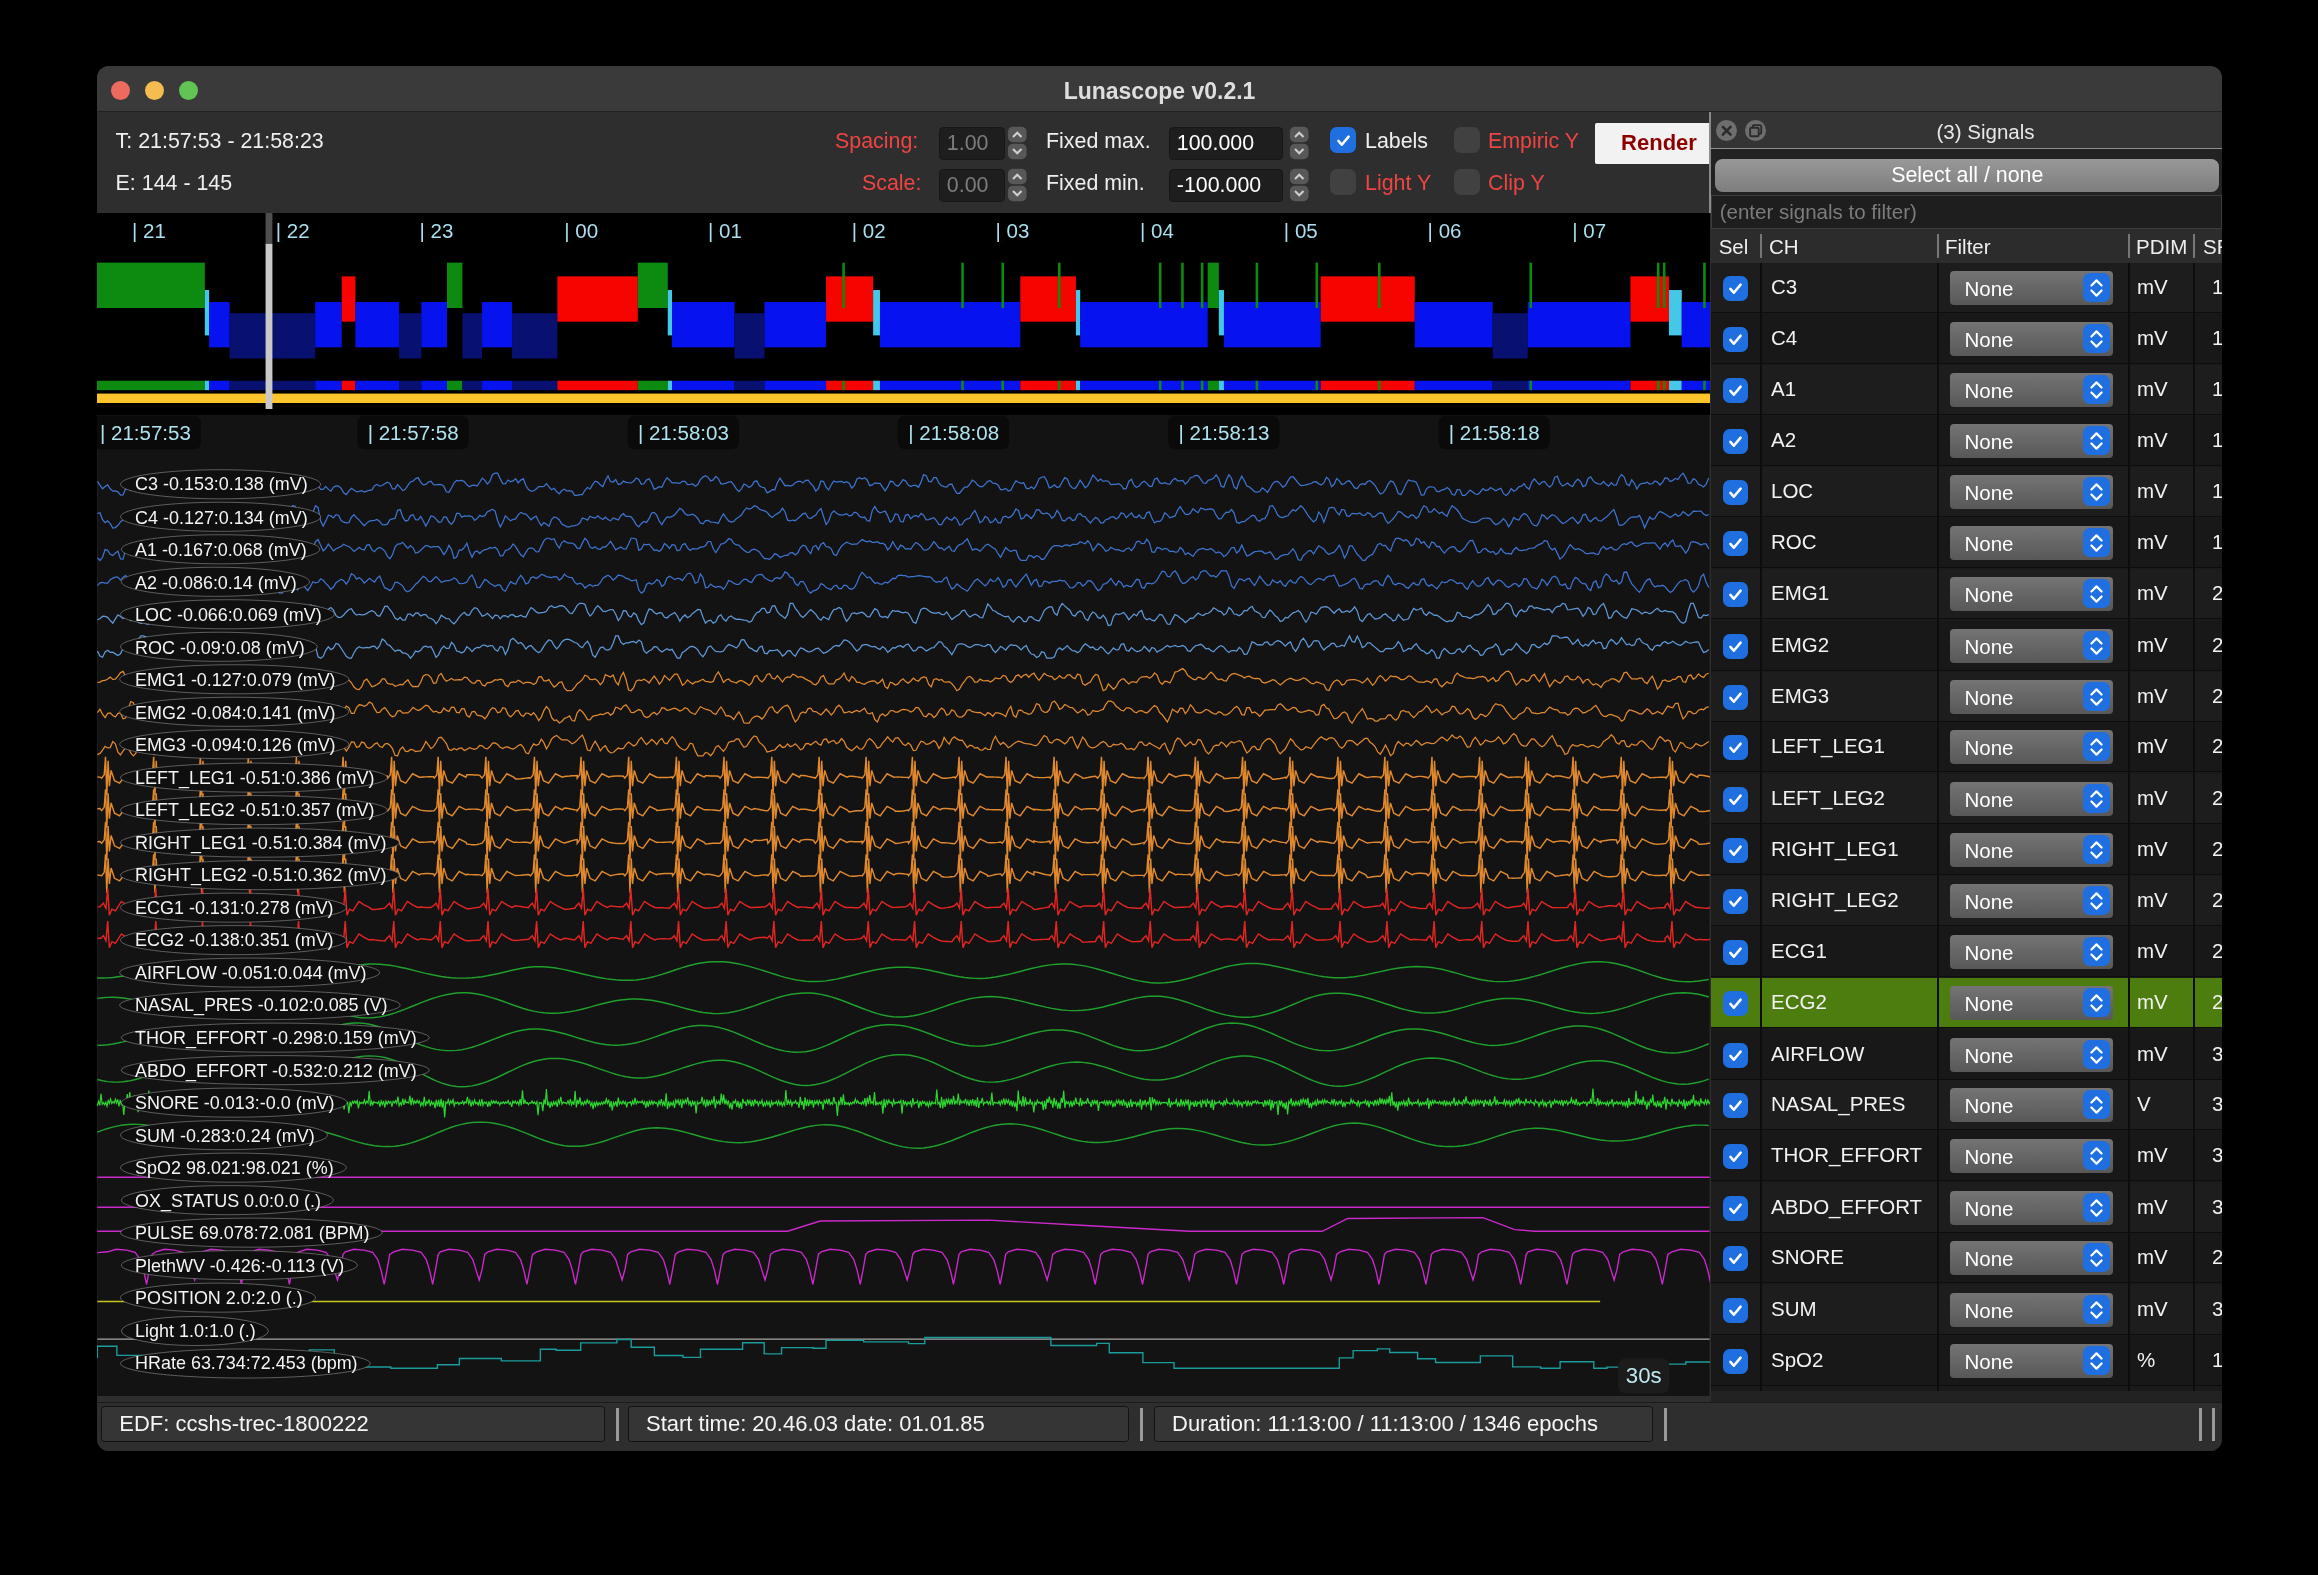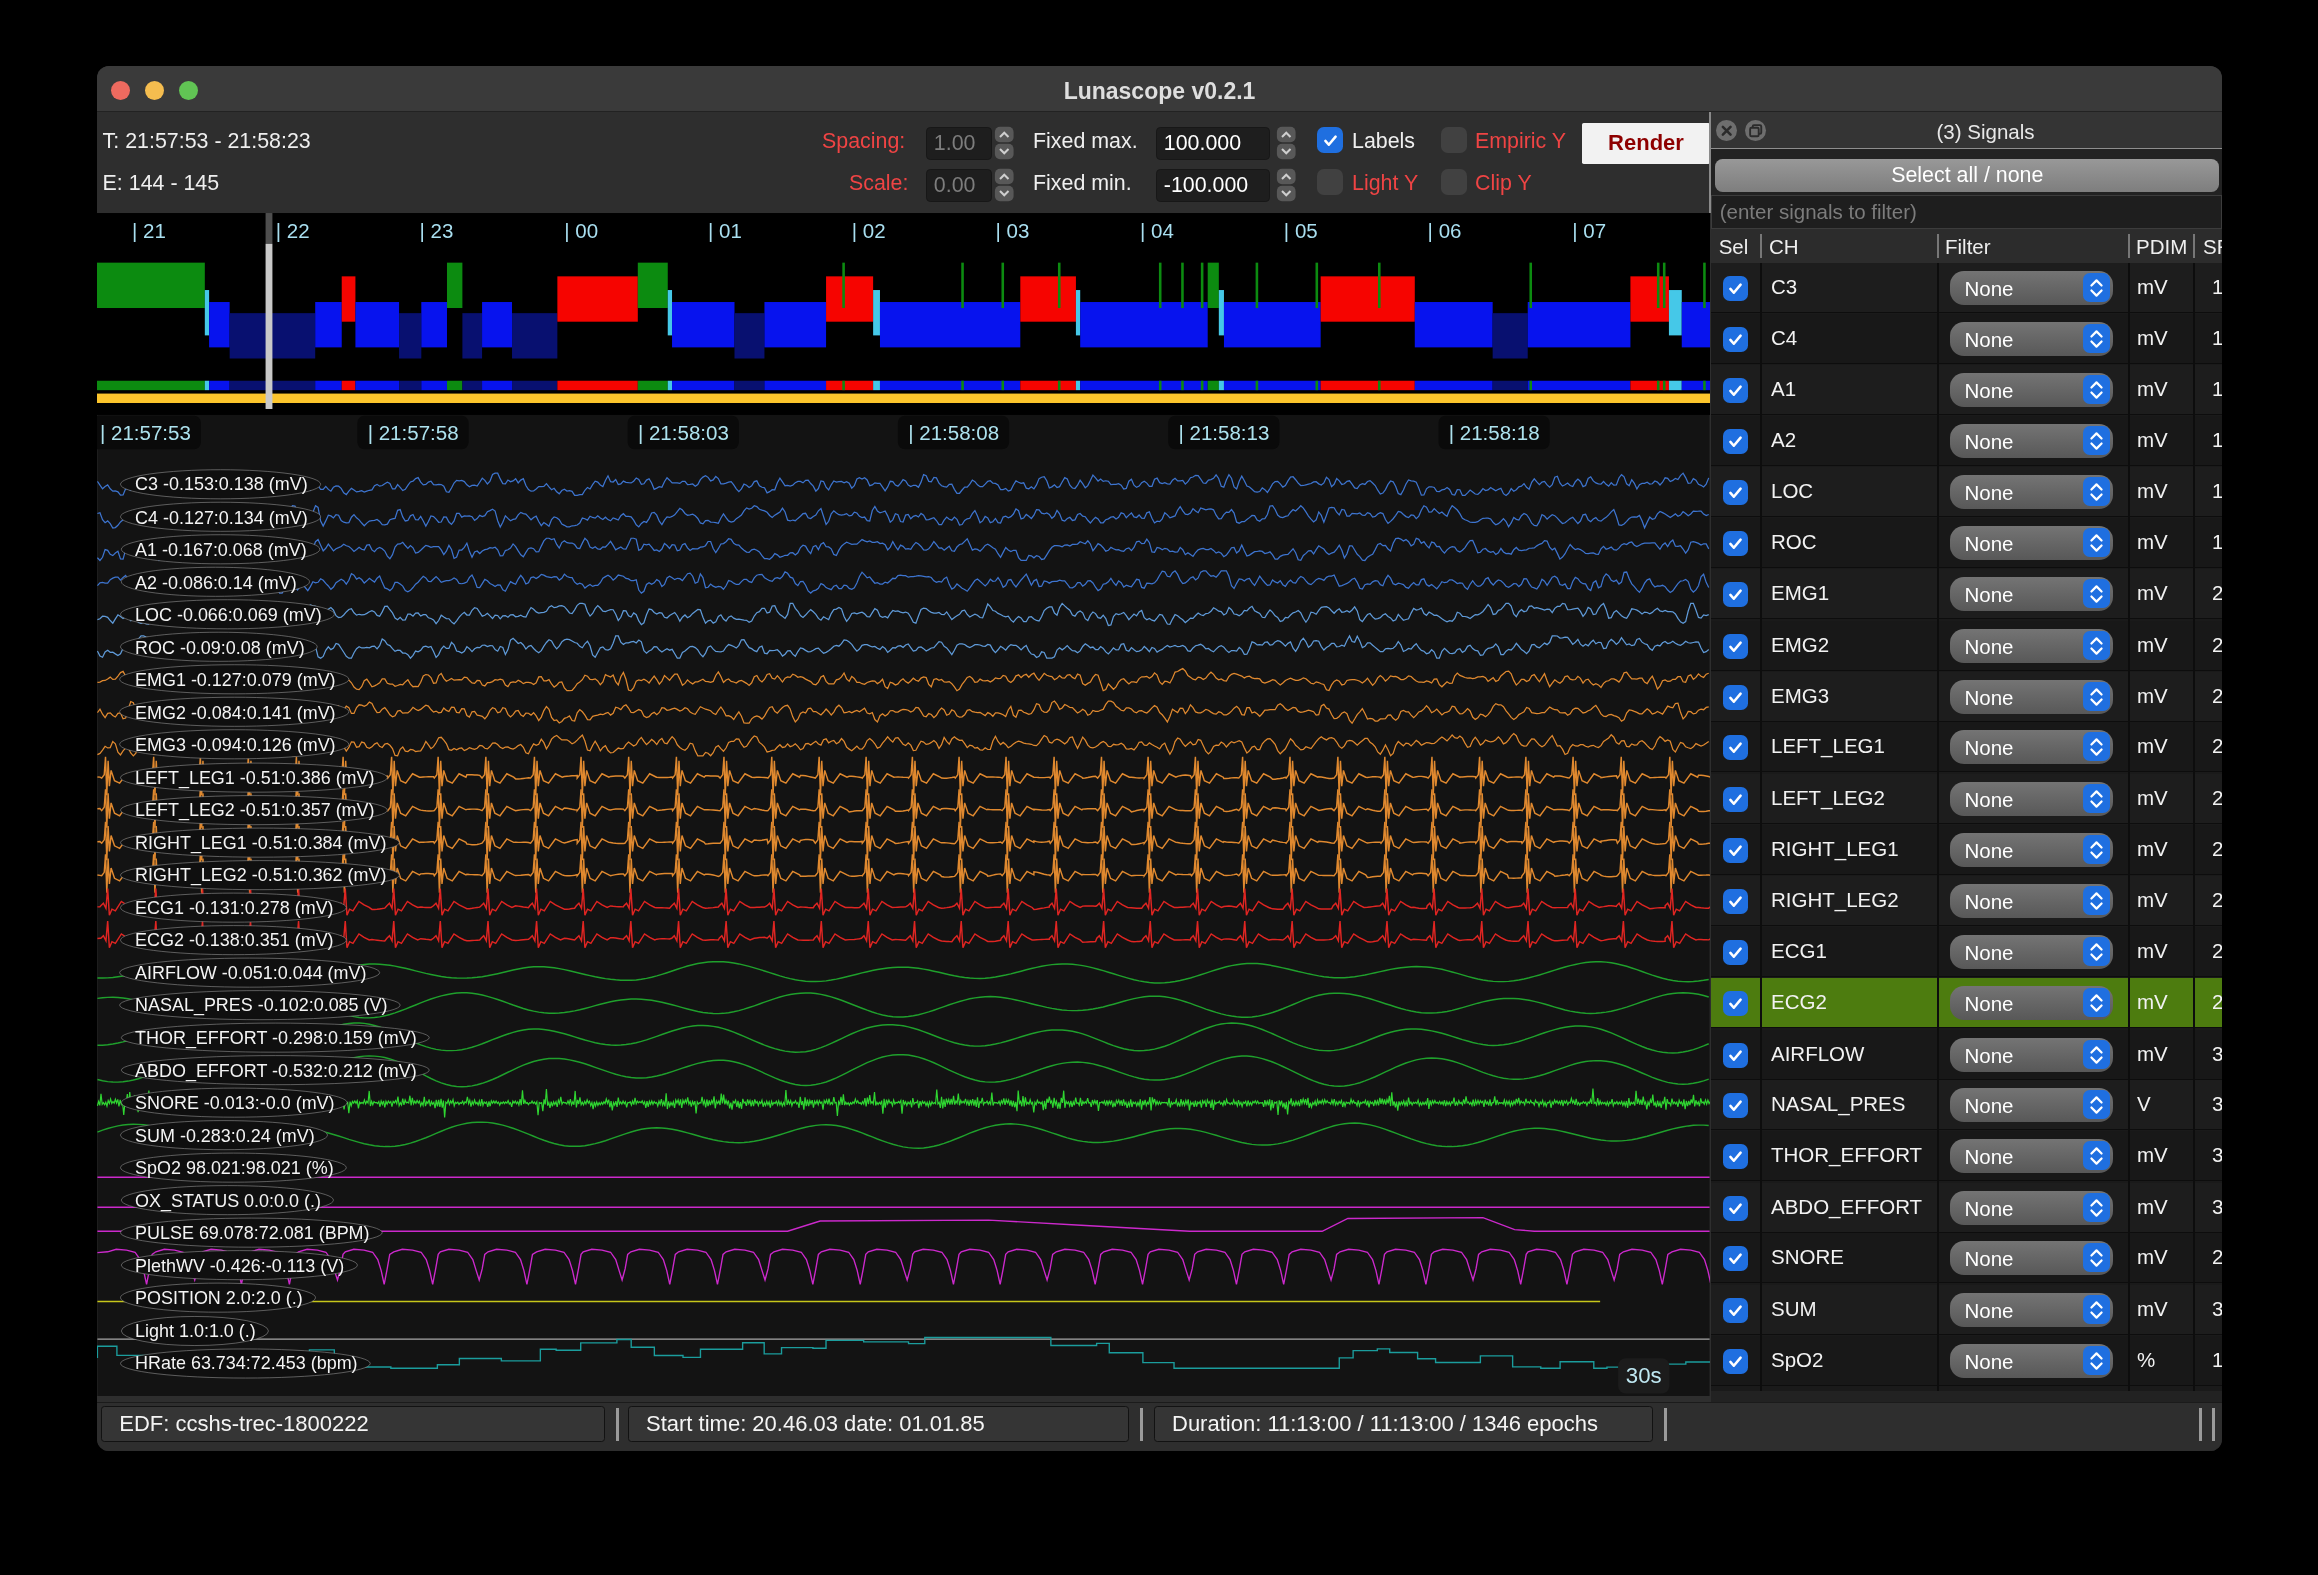--- a/index.html
+++ b/index.html
@@ -2,21 +2,21 @@
 <html style="font-size:13.7px"><head><meta charset="utf-8"><style>
 * { margin:0; padding:0; box-sizing:border-box; }
 html,body { background:#000; width:2319px; height:1576px; overflow:hidden;
   font-family:"Liberation Sans", sans-serif; -webkit-font-smoothing:antialiased; }
 #win { position:absolute; left:97px; top:66px; width:2125px; height:1385px;
   background:#2e2e2e; border-radius:12px; overflow:hidden; }
 .abs { position:absolute; }
 #titlebar { left:0; top:0; width:100%; height:46px; background:#3a3a3a; border-bottom:1.7px solid #222; }
 .dot { position:absolute; top:14.5px; width:19px; height:19px; border-radius:50%; }
 #title { width:100%; text-align:center; top:12px; font-size:23px; font-weight:bold; color:#dedede; }
-#toolbar { left:3px; top:48px; width:1613px; height:99px; background:#2e2e2e; color:#efefef; font-size:21.4px; }
+#toolbar { left:16px; top:48px; width:1613px; height:99px; background:#2e2e2e; color:#efefef; font-size:21.4px; }
 .tl { position:absolute; }
 .glabel { color:#ef4444; }
 .inp { position:absolute; background:#1e1e1e; border:0.9px solid #171717; border-radius:4.3px; height:32.5px;
   font-size:21.4px; color:#fff; padding-left:6.8px; display:flex; align-items:center; }
 .inp.dis { color:#7d7d7d; }
 .step { position:absolute; }
 .cbx { position:absolute; width:26px; height:26px; border-radius:6.8px; background:#414141; }
 .cbx.on { background:#1f6fe0; display:flex; align-items:center; justify-content:center; }
 #render { position:absolute; left:1482px; top:8.6px; width:128px; height:41px; background:#f2f2f2;
   border-radius:1.7px; color:#8e0000; font-weight:bold; font-size:22px; display:flex; align-items:center; justify-content:center; }
@@ -32,21 +32,21 @@
 #filter { left:0px; top:83px; width:511px; height:34px; background:#1e1e1e; border:0.9px solid #3c3c3c;
   color:#7c7c7c; font-size:20.5px; display:flex; align-items:center; padding-left:7.7px; }
 #thead { left:0; top:117px; width:511px; height:34px; background:#2c2c2c; color:#efefef; font-size:20.5px; }
 #thead span { position:absolute; top:6px; }
 #thead .vl { position:absolute; top:5.1px; width:1.7px; height:24px; background:#777; }
 #tbody { left:0; top:151px; width:511px; height:1128px; overflow:hidden; background:#1a1a1a; }
 .row { position:absolute; left:0; width:511px; height:50px; border-bottom:1.7px solid #0d0d0d; }
 .row .cb { position:absolute; left:12px; top:13px; width:25px; height:25px; border-radius:6.8px;
   background:#1f6fe0; display:flex; align-items:center; justify-content:center; }
 .chn { position:absolute; left:60px; top:12px; color:#f2f2f2; font-size:20.5px; }
-.dd { position:absolute; left:239px; top:7.7px; width:163px; height:34px; border-radius:14px;
+.dd { position:absolute; left:239px; top:7.7px; width:163px; height:34px; border-radius:4px;
   background:linear-gradient(#747474,#585858); }
 .dd span { position:absolute; left:14.5px; top:6px; color:#fff; font-size:20.5px; }
 .dd .st { position:absolute; right:2.6px; top:2.6px; width:27px; height:29px; border-radius:6.8px;
   background:#1f6fe0; display:flex; align-items:center; justify-content:center; }
 .pd { position:absolute; left:426px; top:12px; color:#f2f2f2; font-size:20.5px; }
 .sr { position:absolute; left:501px; top:12px; color:#f2f2f2; font-size:20.5px; }
 .cvl { position:absolute; top:0; width:1.7px; height:1128px; background:#0d0d0d; }
 #statusbar { left:0; top:1336px; width:100%; height:50px; background:#2e2e2e; border-top:1.7px solid #1b1b1b; }
 .sbox { position:absolute; top:3.4px; height:36px; background:#353535; border:1.7px solid #121212; border-radius:3.4px;
   color:#f5f5f5; font-size:22px; display:flex; align-items:center; padding-left:17px; }

